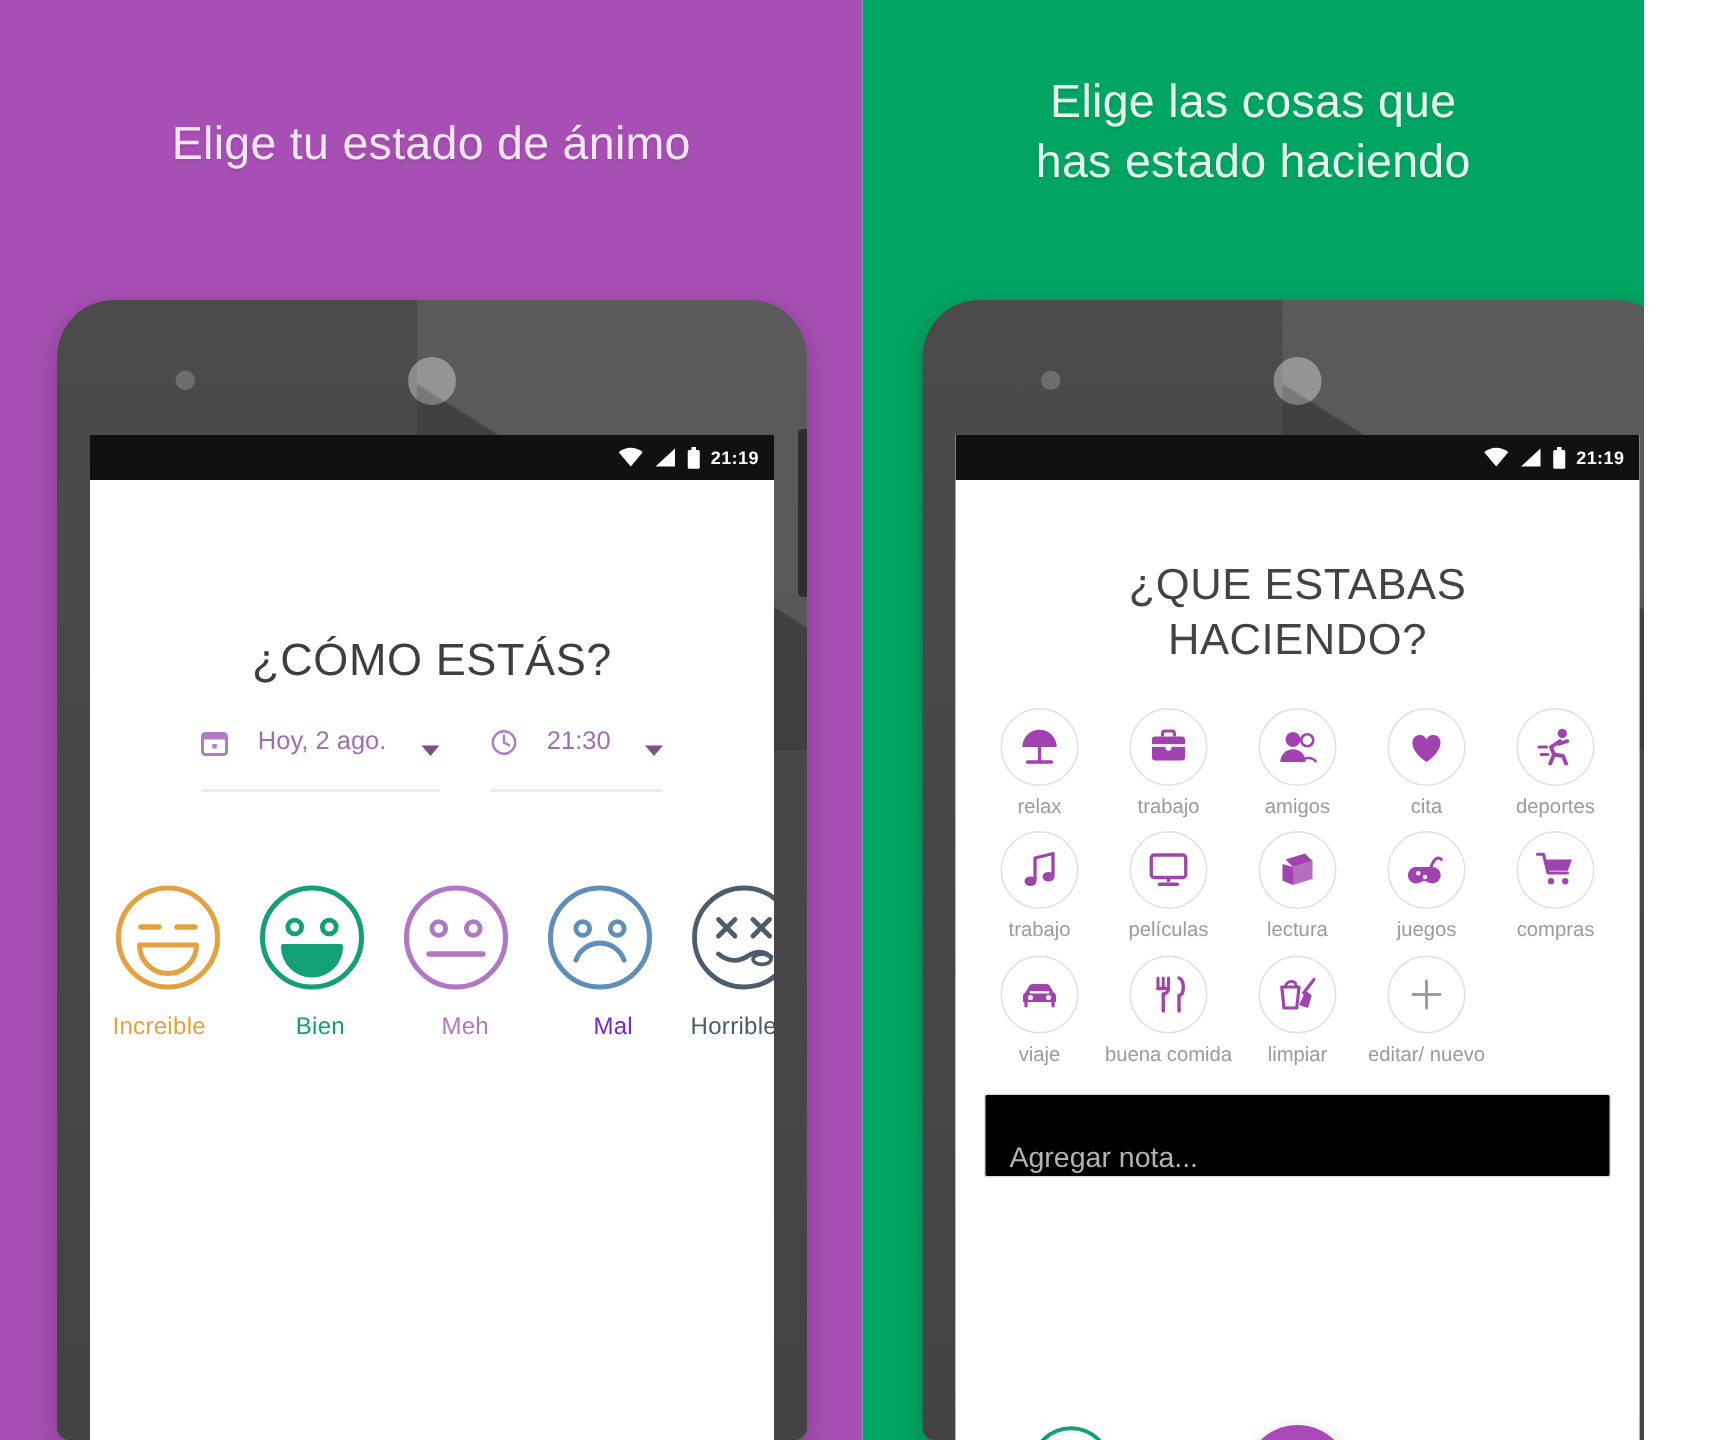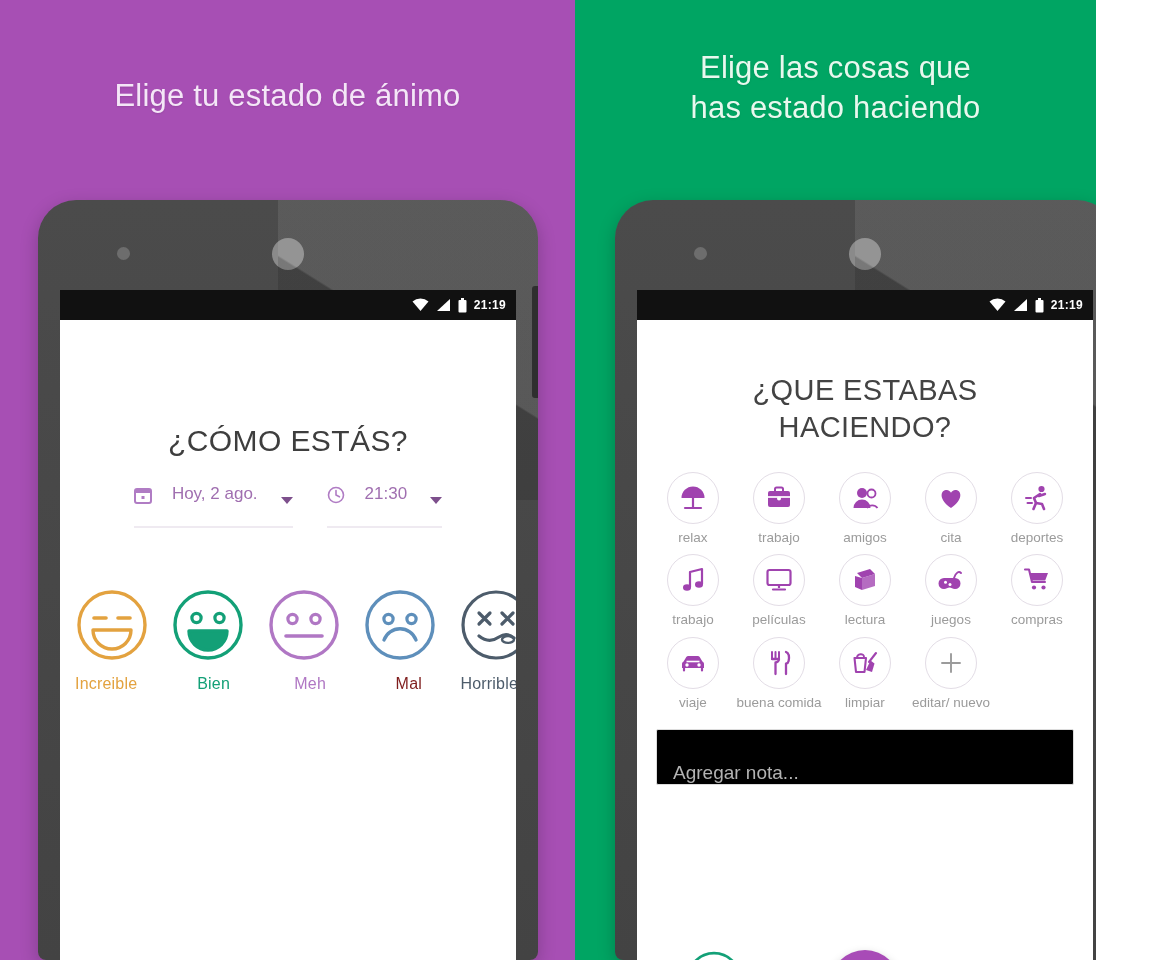--- a/index.html
+++ b/index.html
@@ -245,21 +245,21 @@
               <div class="face-label" style="color:#B077C4">Meh</div>
             </div>
 
             <div class="face">
               <svg width="74" height="74" viewBox="0 0 74 74">
                 <circle cx="37" cy="37" r="33" fill="none" stroke="#5E8FBB" stroke-width="3.4"></circle>
                 <circle cx="25.5" cy="31" r="4.6" fill="none" stroke="#5E8FBB" stroke-width="3.2"></circle>
                 <circle cx="48.5" cy="31" r="4.6" fill="none" stroke="#5E8FBB" stroke-width="3.2"></circle>
                 <path d="M21 52 A17 17 0 0 1 53 52" fill="none" stroke="#5E8FBB" stroke-width="3.4" stroke-linecap="round"></path>
               </svg>
-              <div class="face-label" style="color:#7f1d1d">Mal</div>
+              <div class="face-label" style="color:#6d28d9">Mal</div>
             </div>
 
             <div class="face">
               <svg width="74" height="74" viewBox="0 0 74 74">
                 <circle cx="37" cy="37" r="33" fill="none" stroke="#4D5C6B" stroke-width="3.2"></circle>
                 <path d="M20 25 L31 36 M31 25 L20 36" stroke="#4D5C6B" stroke-width="3.2" stroke-linecap="round"></path>
                 <path d="M43 25 L54 36 M54 25 L43 36" stroke="#4D5C6B" stroke-width="3.2" stroke-linecap="round"></path>
                 <path d="M20 48 Q30 56 40 49 Q48 44 55 50" fill="none" stroke="#4D5C6B" stroke-width="3.2" stroke-linecap="round"></path>
                 <ellipse cx="49" cy="51.5" rx="6" ry="3.4" fill="none" stroke="#4D5C6B" stroke-width="2.4"></ellipse>
               </svg>

